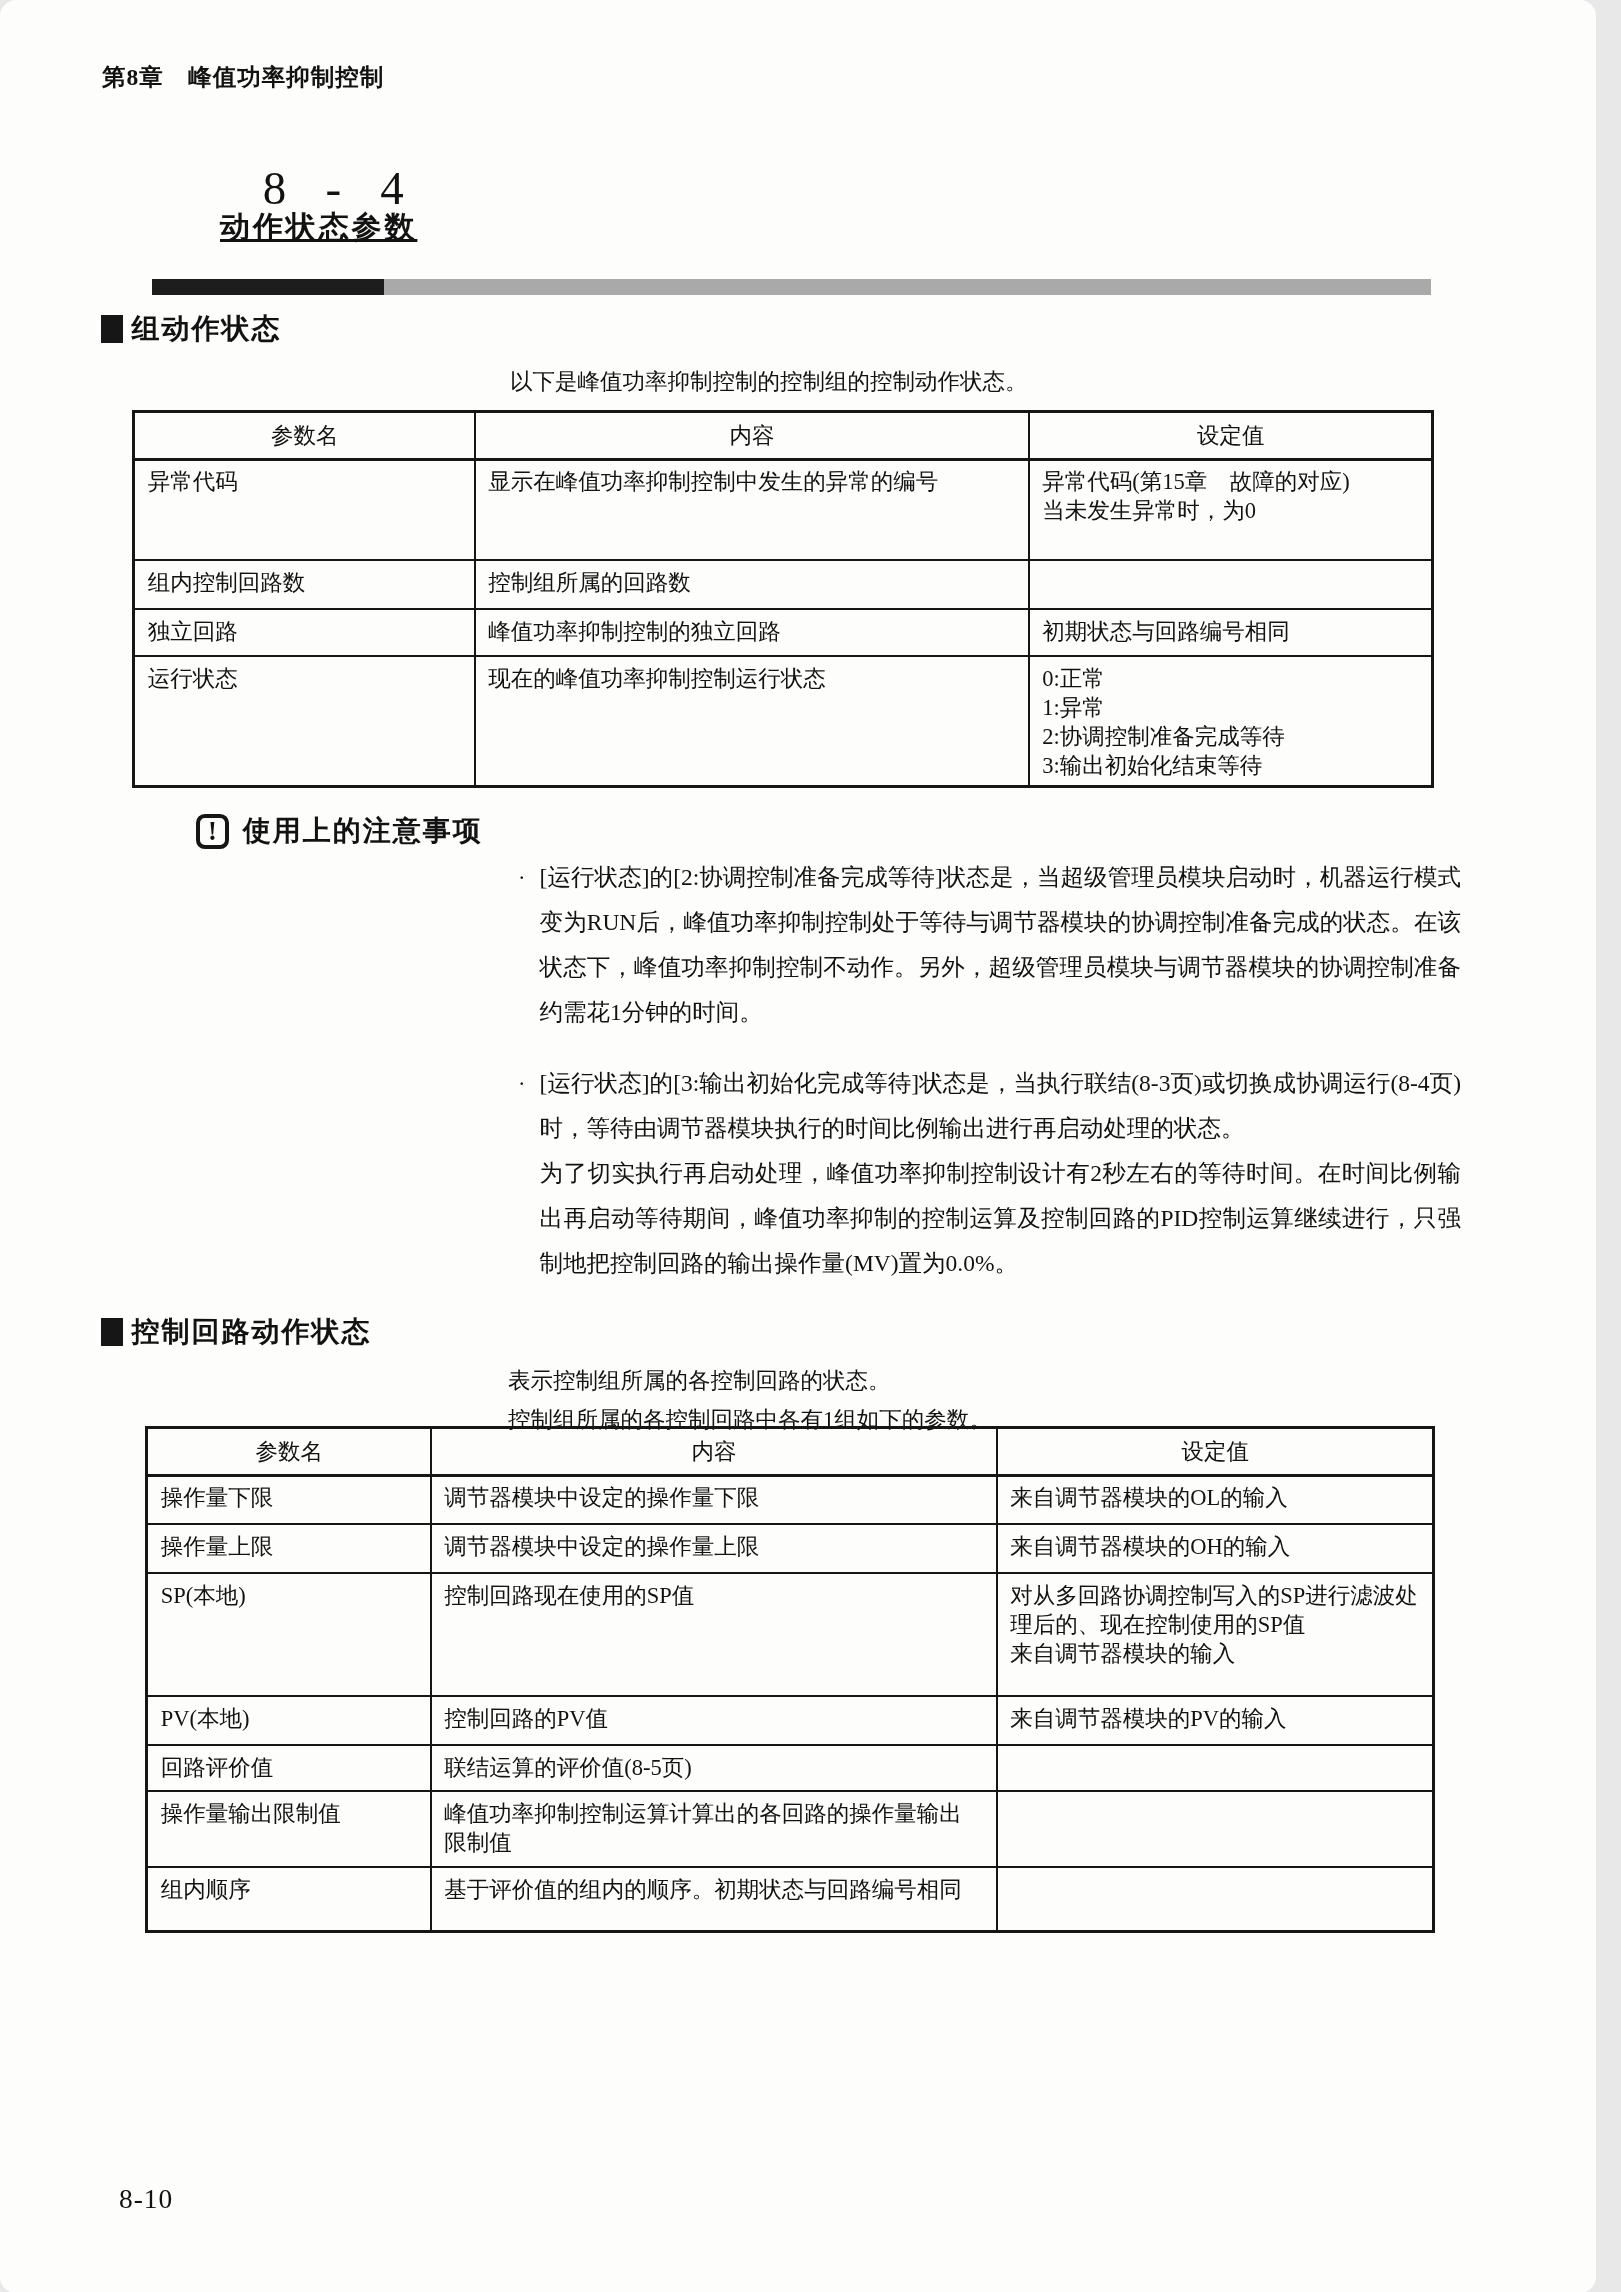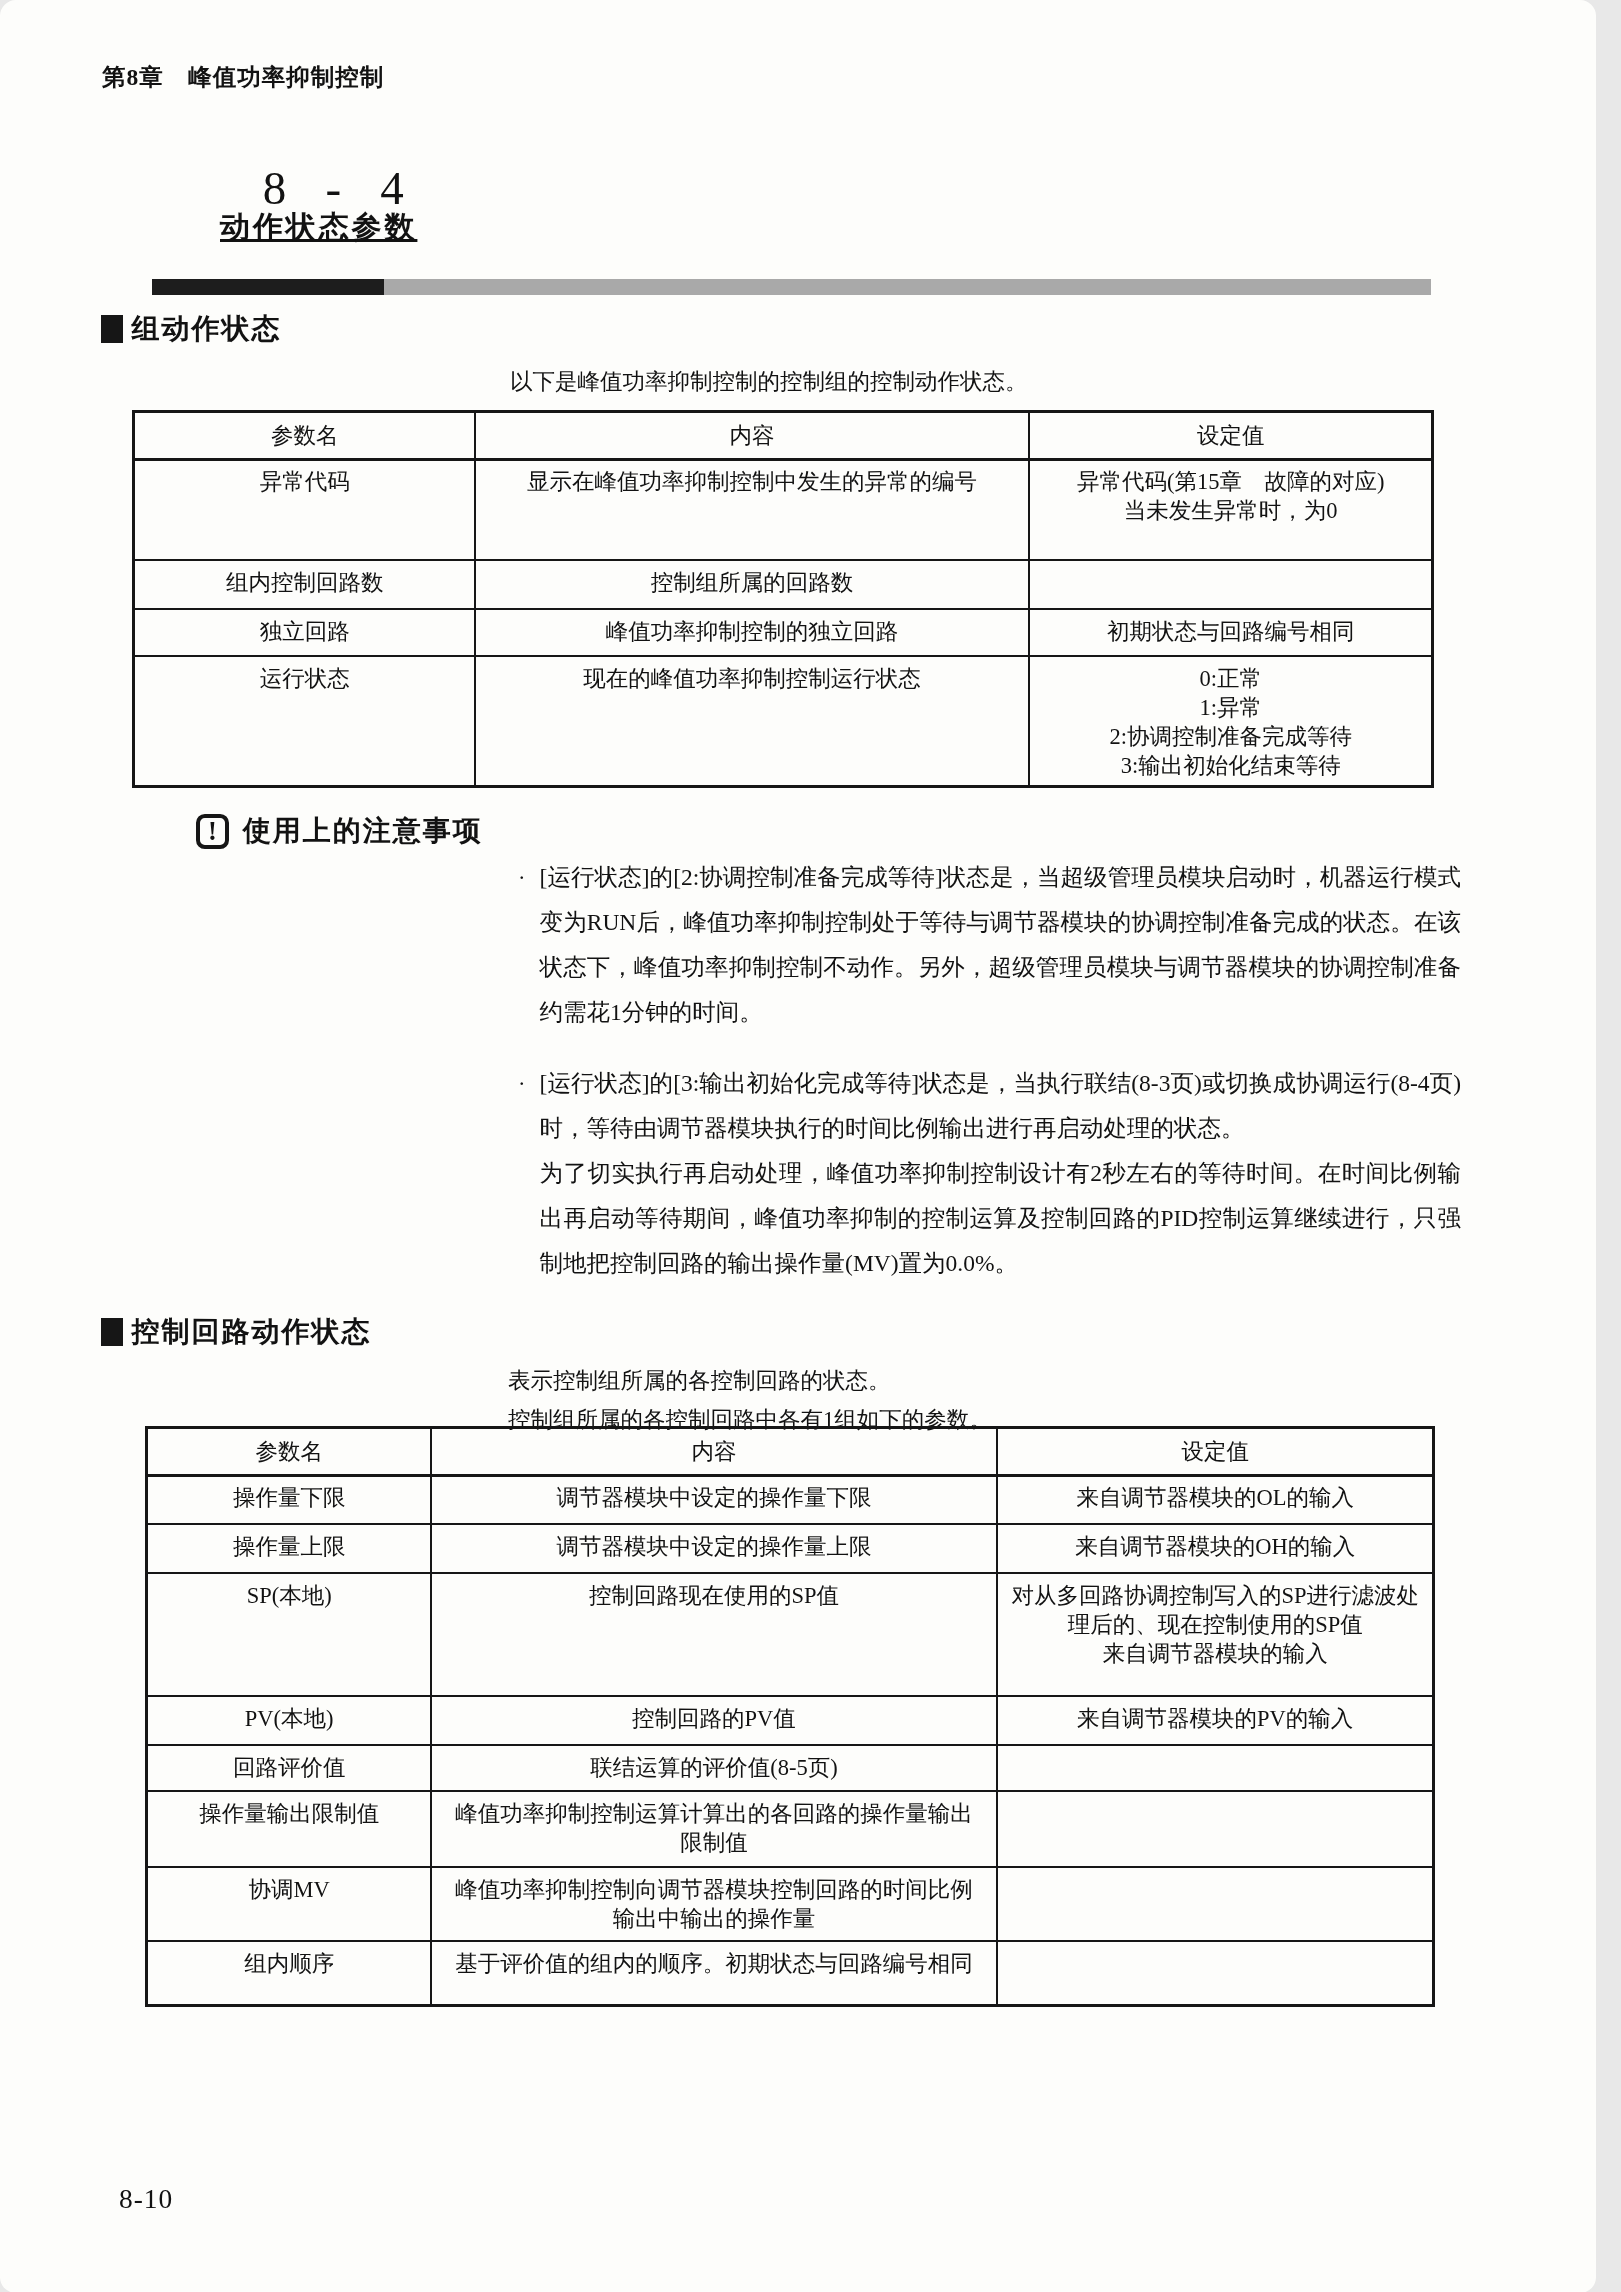--- a/index.html
+++ b/index.html
@@ -41,21 +41,21 @@
   .intro-2{left:508px;top:1338px;}
 
   
   table.t{
     position:absolute;
     border-collapse:collapse;table-layout:fixed;
     font-size:22.5px;
   }
   .t td,.t th{
     border:2px solid #161616;
-    vertical-align:top;text-align:center;
+    vertical-align:top;text-align:left;
     padding:6.9px 11.8px 4.9px 12.7px;
     line-height:29px;font-weight:normal;
     overflow:hidden;
   }
   .t th{text-align:center;padding-top:7.8px;padding-bottom:7.8px;}
   .t{border:3.9px solid #161616;}
   .t thead th{border-bottom:3.9px solid #161616;}
   .t tr{page-break-inside:avoid;}
   .t-1{left:132px;top:410px;width:1299px;}
   .t-2{left:145px;top:1426px;width:1287px;}
@@ -206,25 +206,20 @@
       <tr style="height:46px;">
         <td class="pre">回路评价值</td>
         <td class="pre">联结运算的评价值(8-5页)</td>
         <td class="pre"></td>
       </tr>
       <tr style="height:76px;">
         <td class="pre">操作量输出限制值</td>
         <td class="pre">峰值功率抑制控制运算计算出的各回路的操作量输出限制值</td>
         <td class="pre"></td>
       </tr>
-      <tr style="height:74px;">
-        <td class="pre">协调MV</td>
-        <td class="pre">峰值功率抑制控制向调节器模块控制回路的时间比例输出中输出的操作量</td>
-        <td class="pre"></td>
-      </tr>
       <tr style="height:64px;">
         <td class="pre">组内顺序</td>
         <td class="pre">基于评价值的组内的顺序。初期状态与回路编号相同</td>
         <td class="pre"></td>
       </tr>
     </tbody>
   </table>
 
   <div class="footer">8-10</div>
 

